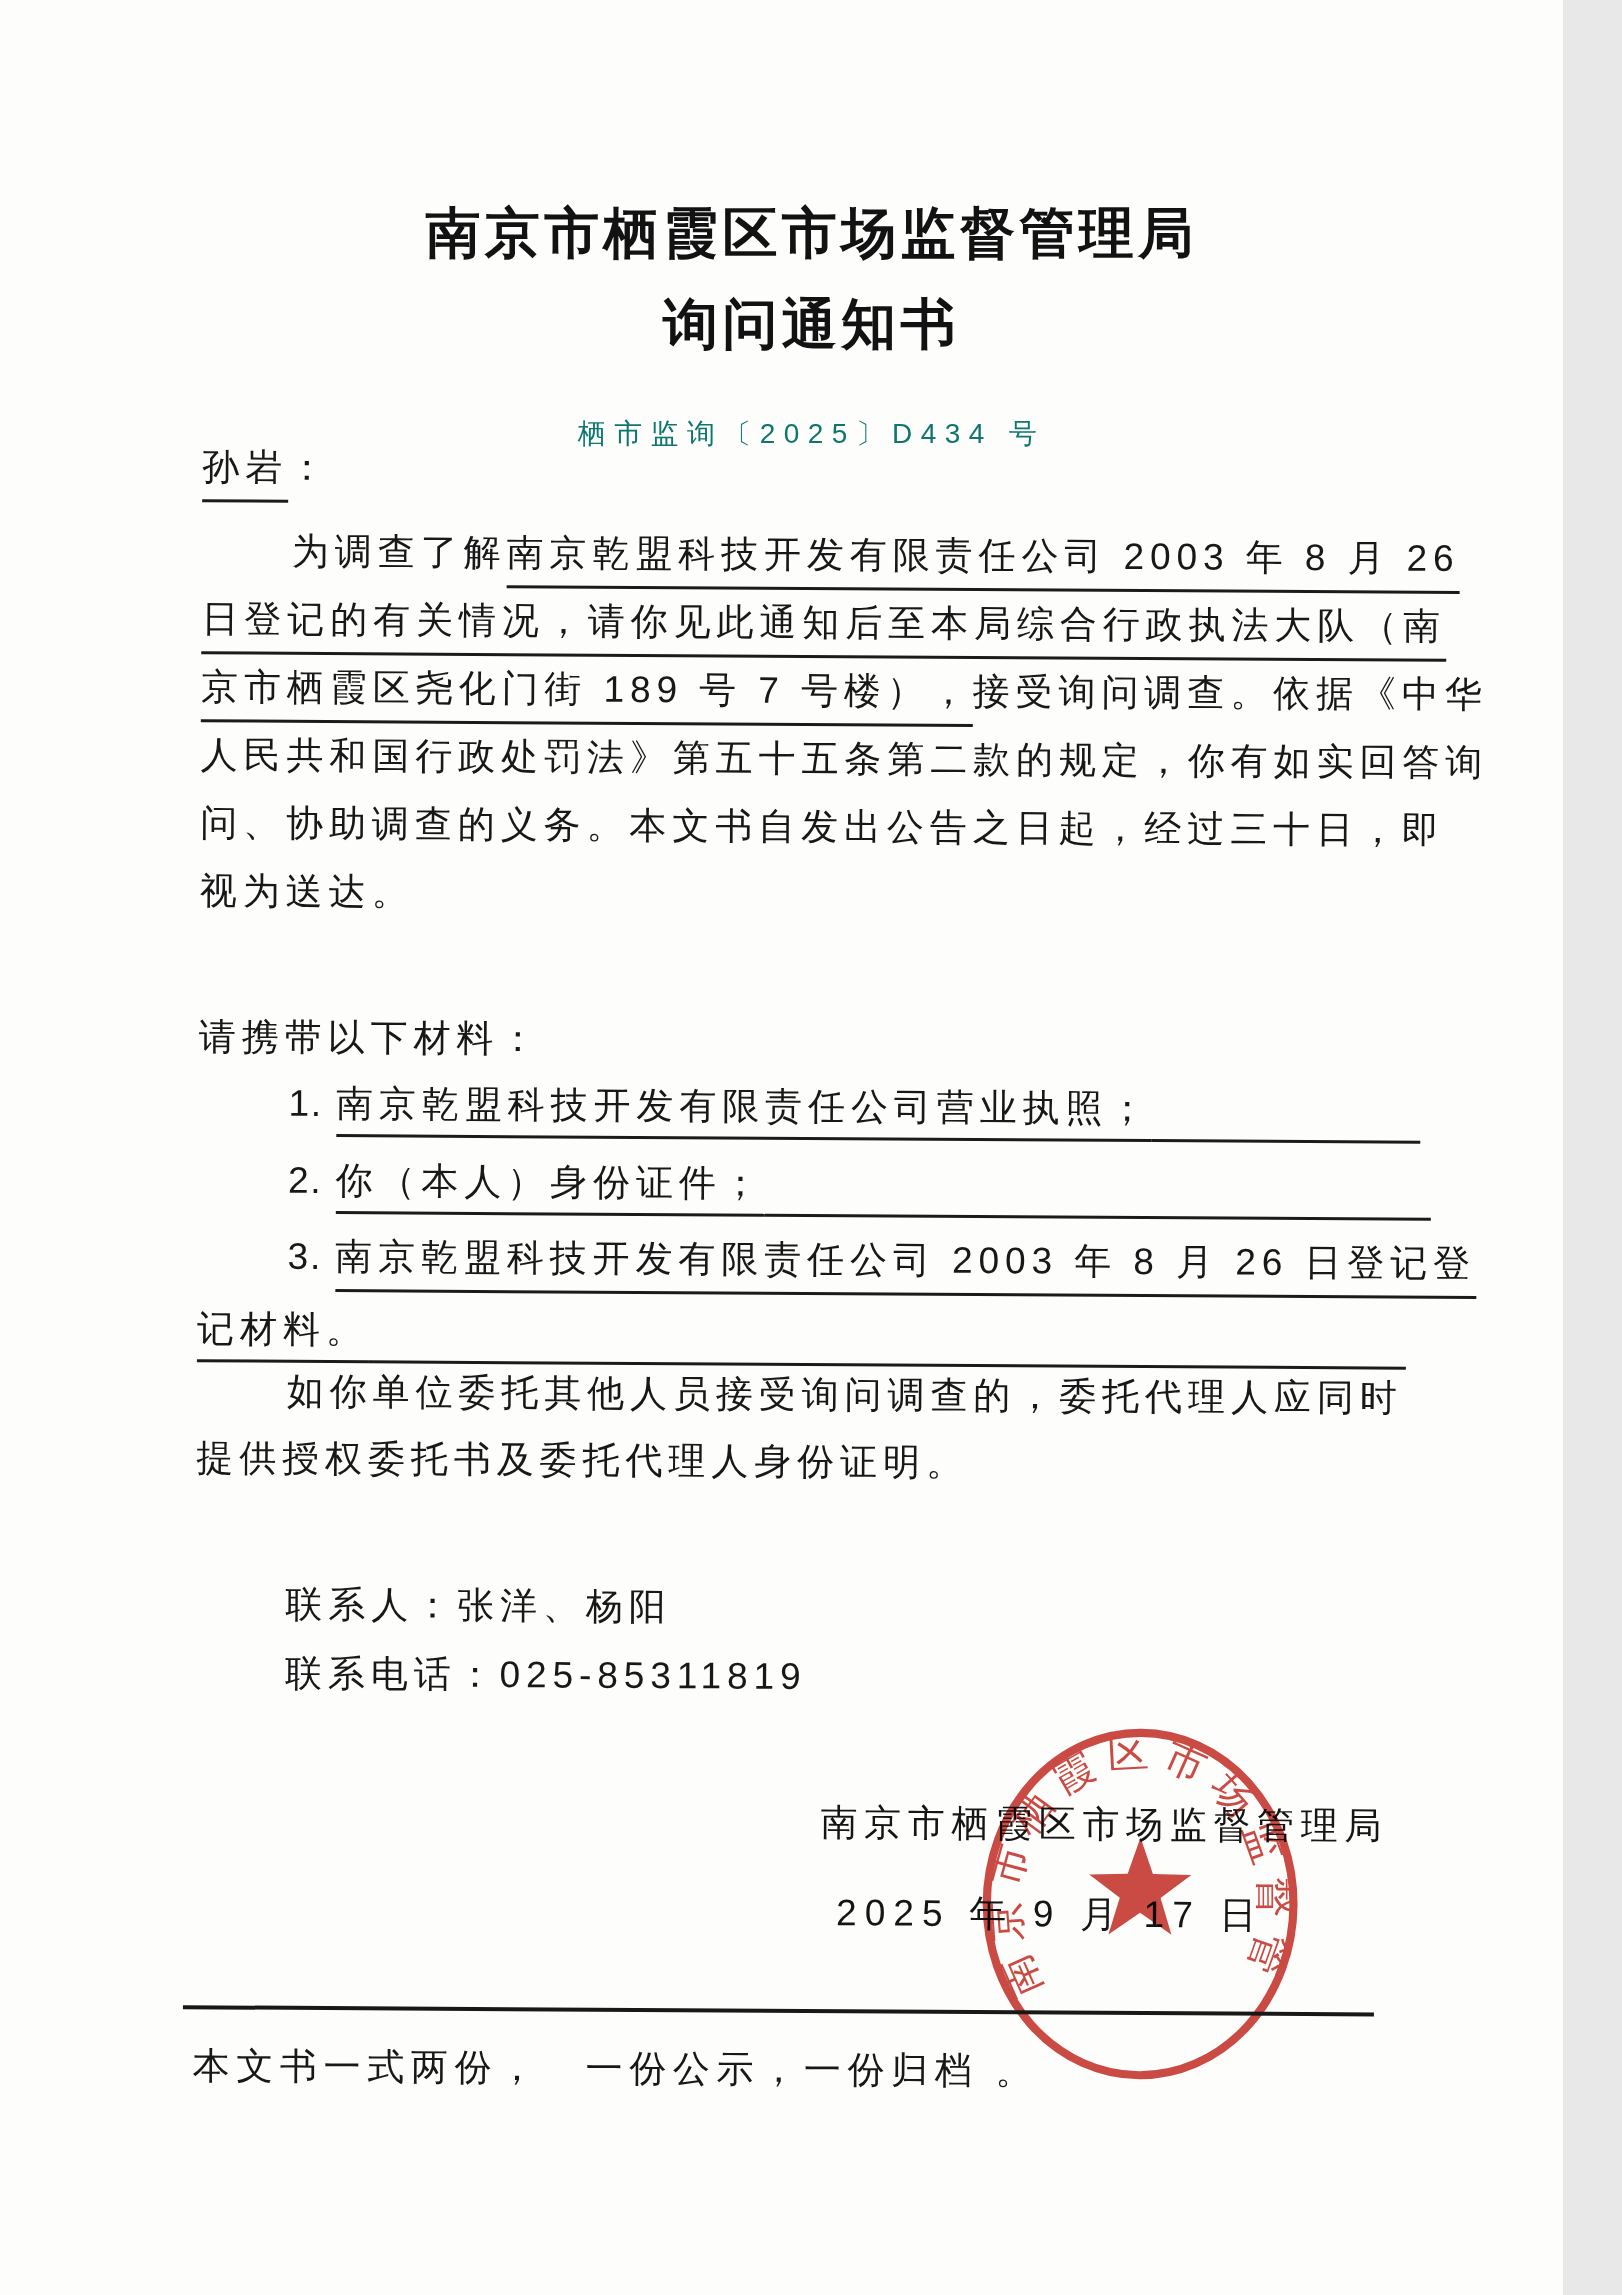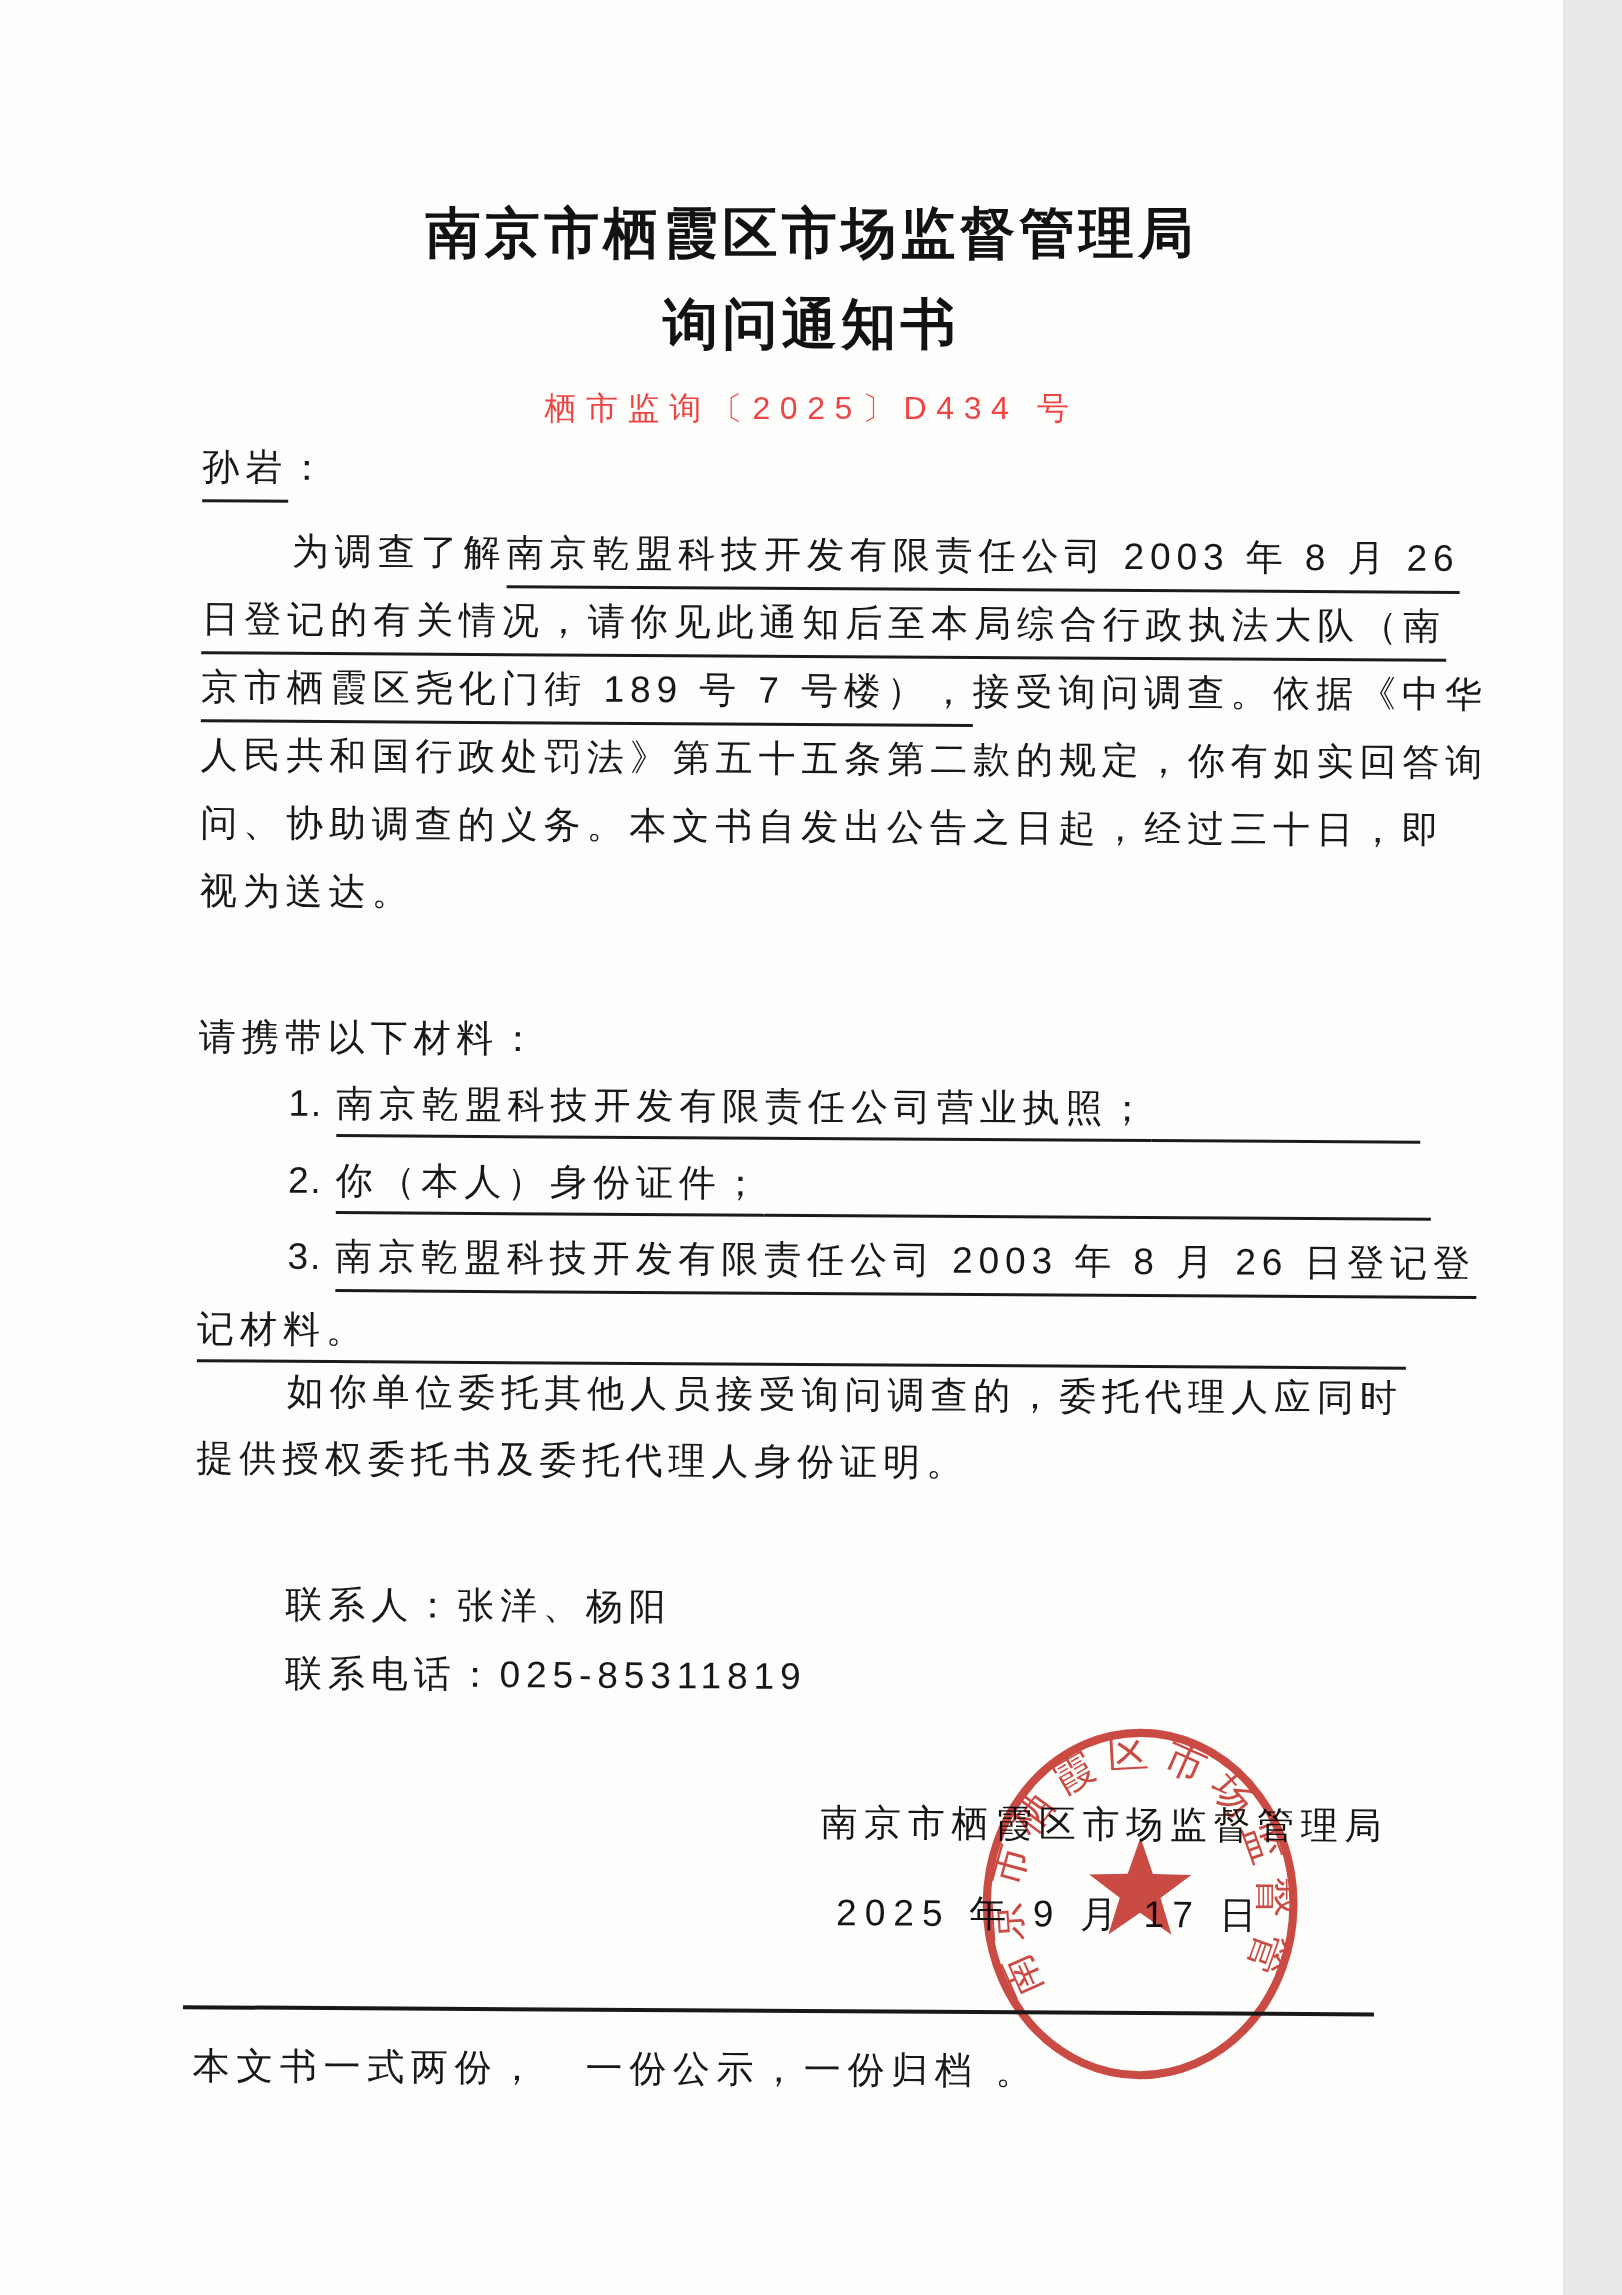--- a/index.html
+++ b/index.html
@@ -6,21 +6,21 @@
   .page{
     position:relative;
     width:1563px;height:2295px;
     background:#fdfdfc;
     overflow:hidden;
     font-family:Liberation Sans, sans-serif;
     color:#161616;
   }
   .hdr{position:absolute;left:0;width:1623px;text-align:center;white-space:nowrap;}
   .title{font-size:55px;font-weight:700;letter-spacing:0.08em;color:#121212;}
-  .docnum{font-size:32px;letter-spacing:0.30em;color:#ef4444;}
+  .docnum{font-size:28px;letter-spacing:0.30em;color:#0f766e;margin-top:28px;}
   .content{position:absolute;inset:0;transform:rotate(0.35deg);transform-origin:811px 1022px;}
   .line{
     position:absolute;left:199px;width:1263px;
     font-size:37px;line-height:1;letter-spacing:0.16em;
     white-space:nowrap;color:#181818;
   }
   .indent{left:289px;width:1173px;}
   .u{border-bottom:3.6px solid #1b1b1b;padding-bottom:12.3px;}
   .row{display:flex;align-items:stretch;}
   .u-fill{flex:1 1 auto;border-bottom:3.6px solid #1b1b1b;}

